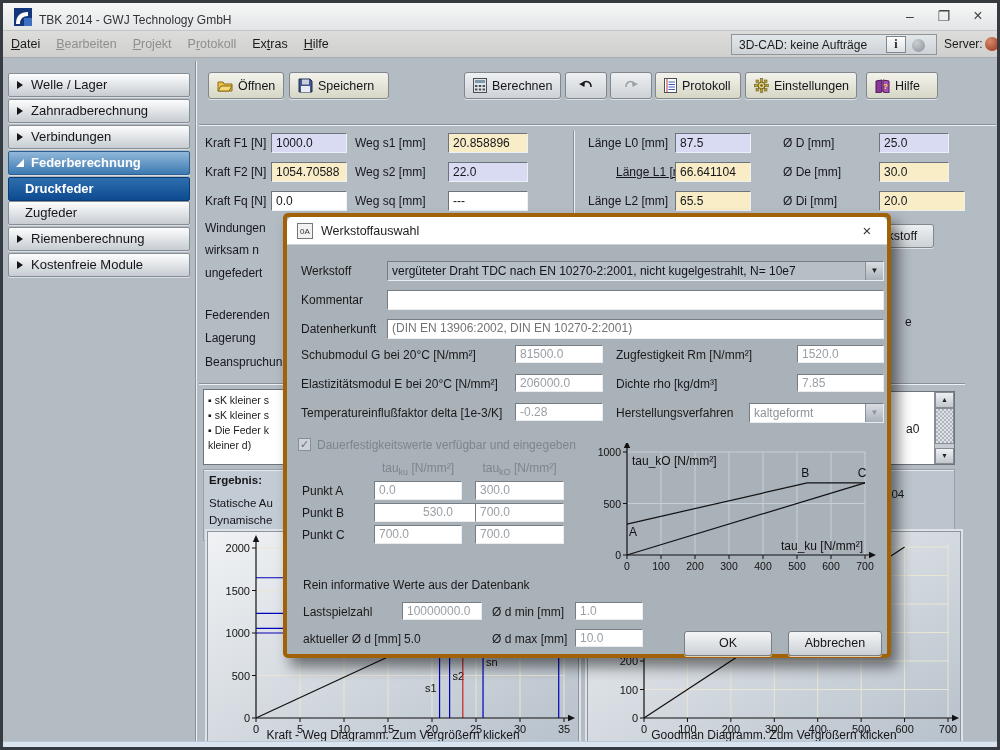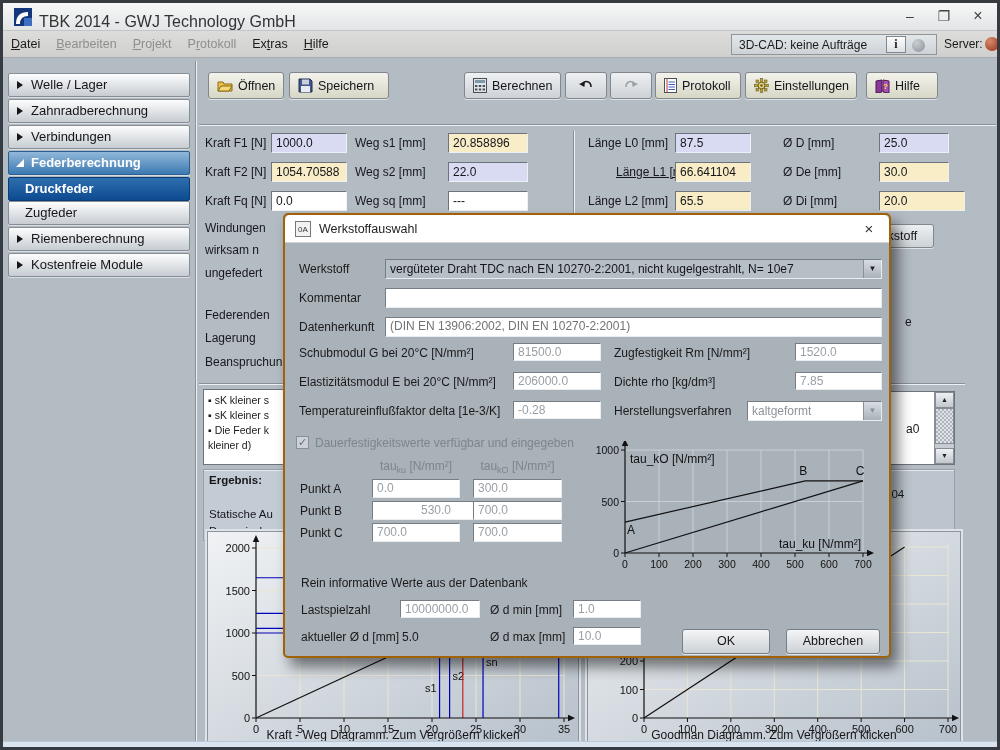--- a/index.html
+++ b/index.html
@@ -1,21 +1,21 @@
 <!DOCTYPE html>
 <html style="--fy: #f8edc6; --fb: #d9dbf2; --srv: #93321c;"><head>
 <meta charset="utf-8">
 <style>
   *{margin:0;padding:0;box-sizing:border-box;font-family:"Liberation Sans",sans-serif}
   html,body{background:#666}
   #window{position:relative;width:1000px;height:750px;background:#b3bbc3;border:3px solid #363b41;overflow:hidden}
   .abs{position:absolute}
   
   #titlebar{position:absolute;left:0;top:0;right:0;height:28px;background:linear-gradient(#f7f7f7,#e2e4e6);border-bottom:1px solid #c3c6c9}
-  #titlebar .title{position:absolute;left:36px;top:10px;font-size:16px;color:#333}
+  #titlebar .title{position:absolute;left:36px;top:10px;font-size:12px;color:#333}
   .winbtn{position:absolute;top:0;width:34px;height:27px;text-align:center;line-height:26px;font-size:14px;color:#444}
   
   #menubar{position:absolute;left:0;top:28px;right:0;height:27px;background:linear-gradient(#dcdcda,#cfcfcd);border-bottom:1px solid #a9adb1}
   .menuitem{display:inline-block;font-size:12.5px;color:#1a1a1a;padding:6px 8px 5px 8px}
   .menuitem.dis{color:#8e8e8e}
   #cadbox{position:absolute;left:728px;top:3px;width:206px;height:21px;border:1px solid #8f959b;background:linear-gradient(#e3e7ea,#ccd2d7);font-size:12px;color:#1a1a1a}
   #cadbox span{position:absolute;left:7px;top:3px}
   #ibtn{position:absolute;left:154px;top:1px;width:20px;height:17px;background:linear-gradient(#fdfdfd,#dde1e4);border:1px solid #7f868c;font-family:"Liberation Serif",serif;font-weight:bold;font-size:12px;text-align:center;line-height:15px;color:#222}
   .dot{border-radius:50%;display:inline-block}
   
@@ -34,21 +34,21 @@
   .fld.y{background:var(--fy)} .fld.b{background:var(--fb)}
   .groove{position:absolute;border-top:1px solid #8a9097;border-bottom:1px solid #eef1f4}
   .vgroove{position:absolute;border-left:1px solid #8a9097;border-right:1px solid #eef1f4}
   
   .panelbox{position:absolute;border:1px solid #6d747b;background:#fff;font-size:10.5px;color:#1a1a1a;padding:3px 4px;line-height:15px;overflow:hidden}
   .resbox{position:absolute;border:1px solid #98a0a8;background:#c3ccd4;font-size:11.5px;color:#15151a;padding:4px 5px;overflow:hidden;box-shadow:inset 0 1px 0 #e6ebef}
   
   .chartpanel{position:absolute;border:1px solid #8f959c;outline:2px solid #dde3e9;background:linear-gradient(150deg,#f0f2f4,#b7c1cb)}
   .caption{position:absolute;left:0;right:0;bottom:2px;text-align:center;font-size:12px;color:#15151a}
   
-  #dialog{position:absolute;left:280px;top:210px;width:608px;height:445px;background:#a9b1b9;border:2px solid #a16207;border-radius:5px;box-shadow:7px 9px 14px rgba(0,0,0,.5);z-index:50}
+  #dialog{position:absolute;left:280px;top:210px;width:608px;height:445px;background:#a9b1b9;border:4px solid #a16207;border-radius:5px;box-shadow:7px 9px 14px rgba(0,0,0,.5);z-index:50}
   #dlg-titlebar{position:absolute;left:0;top:0;right:0;height:28px;background:#fff;border-radius:5px 5px 0 0;border-bottom:1px solid #cfd3d6}
   #dlg-title{position:absolute;left:34px;top:7px;font-size:12.5px;color:#222}
   #dlg-close{position:absolute;right:8px;top:3px;width:24px;height:22px;text-align:center;line-height:22px;font-size:15px;color:#333}
   .dl{position:absolute;font-size:12px;color:#1a1a1a;white-space:nowrap}
   .dl.dis{color:#7e858c}
   .din{position:absolute;height:18px;border:1px solid;border-color:#767d84 #e9edf0 #e9edf0 #767d84;background:#fff;font-size:12px;padding:1px 4px;color:#999fa5;white-space:nowrap;overflow:hidden}
   .din.en{color:#15151a;height:20px}
   .combo{position:absolute;height:20px;border:1px solid;border-color:#767d84 #e9edf0 #e9edf0 #767d84;background:#b6bec6;font-size:12px;padding:2px 20px 2px 4px;color:#15151a;white-space:nowrap;overflow:hidden}
   .combo .arr{position:absolute;right:0;top:0;bottom:0;width:18px;background:linear-gradient(#d8dee3,#aab2ba);border-left:1px solid #8a9197;text-align:center;font-size:8px;line-height:18px;color:#222}
   .combo.white{background:#fff;color:#8d939a}
@@ -243,21 +243,21 @@
 
   <div class="panelbox" style="left:200px;top:386px;width:110px;height:76px">
     <div>▪ <span>sK kleiner s</span></div>
     <div>▪ <span>sK kleiner s</span></div>
     <div>▪ <span>Die Feder k</span></div>
     <div><span>kleiner d)</span></div>
   </div>
 
   <div class="resbox" style="left:200px;top:466px;width:110px;height:72px">
     <div style="font-weight:bold">Ergebnis:</div>
-    <div style="margin-top:22px">Statische Au</div>
+    <div style="margin-top:11px">Statische Au</div>
     <div style="margin-top:5px">Dynamische</div>
   </div>
 
   <div id="listbox">
     <div class="lbl" style="left:26px;top:30px">a0</div>
     <div class="sb">
       <div class="sbbtn" style="top:0">▲</div>
       <div class="sbthumb"></div>
       <div class="sbbtn" style="bottom:0">▼</div>
     </div>

